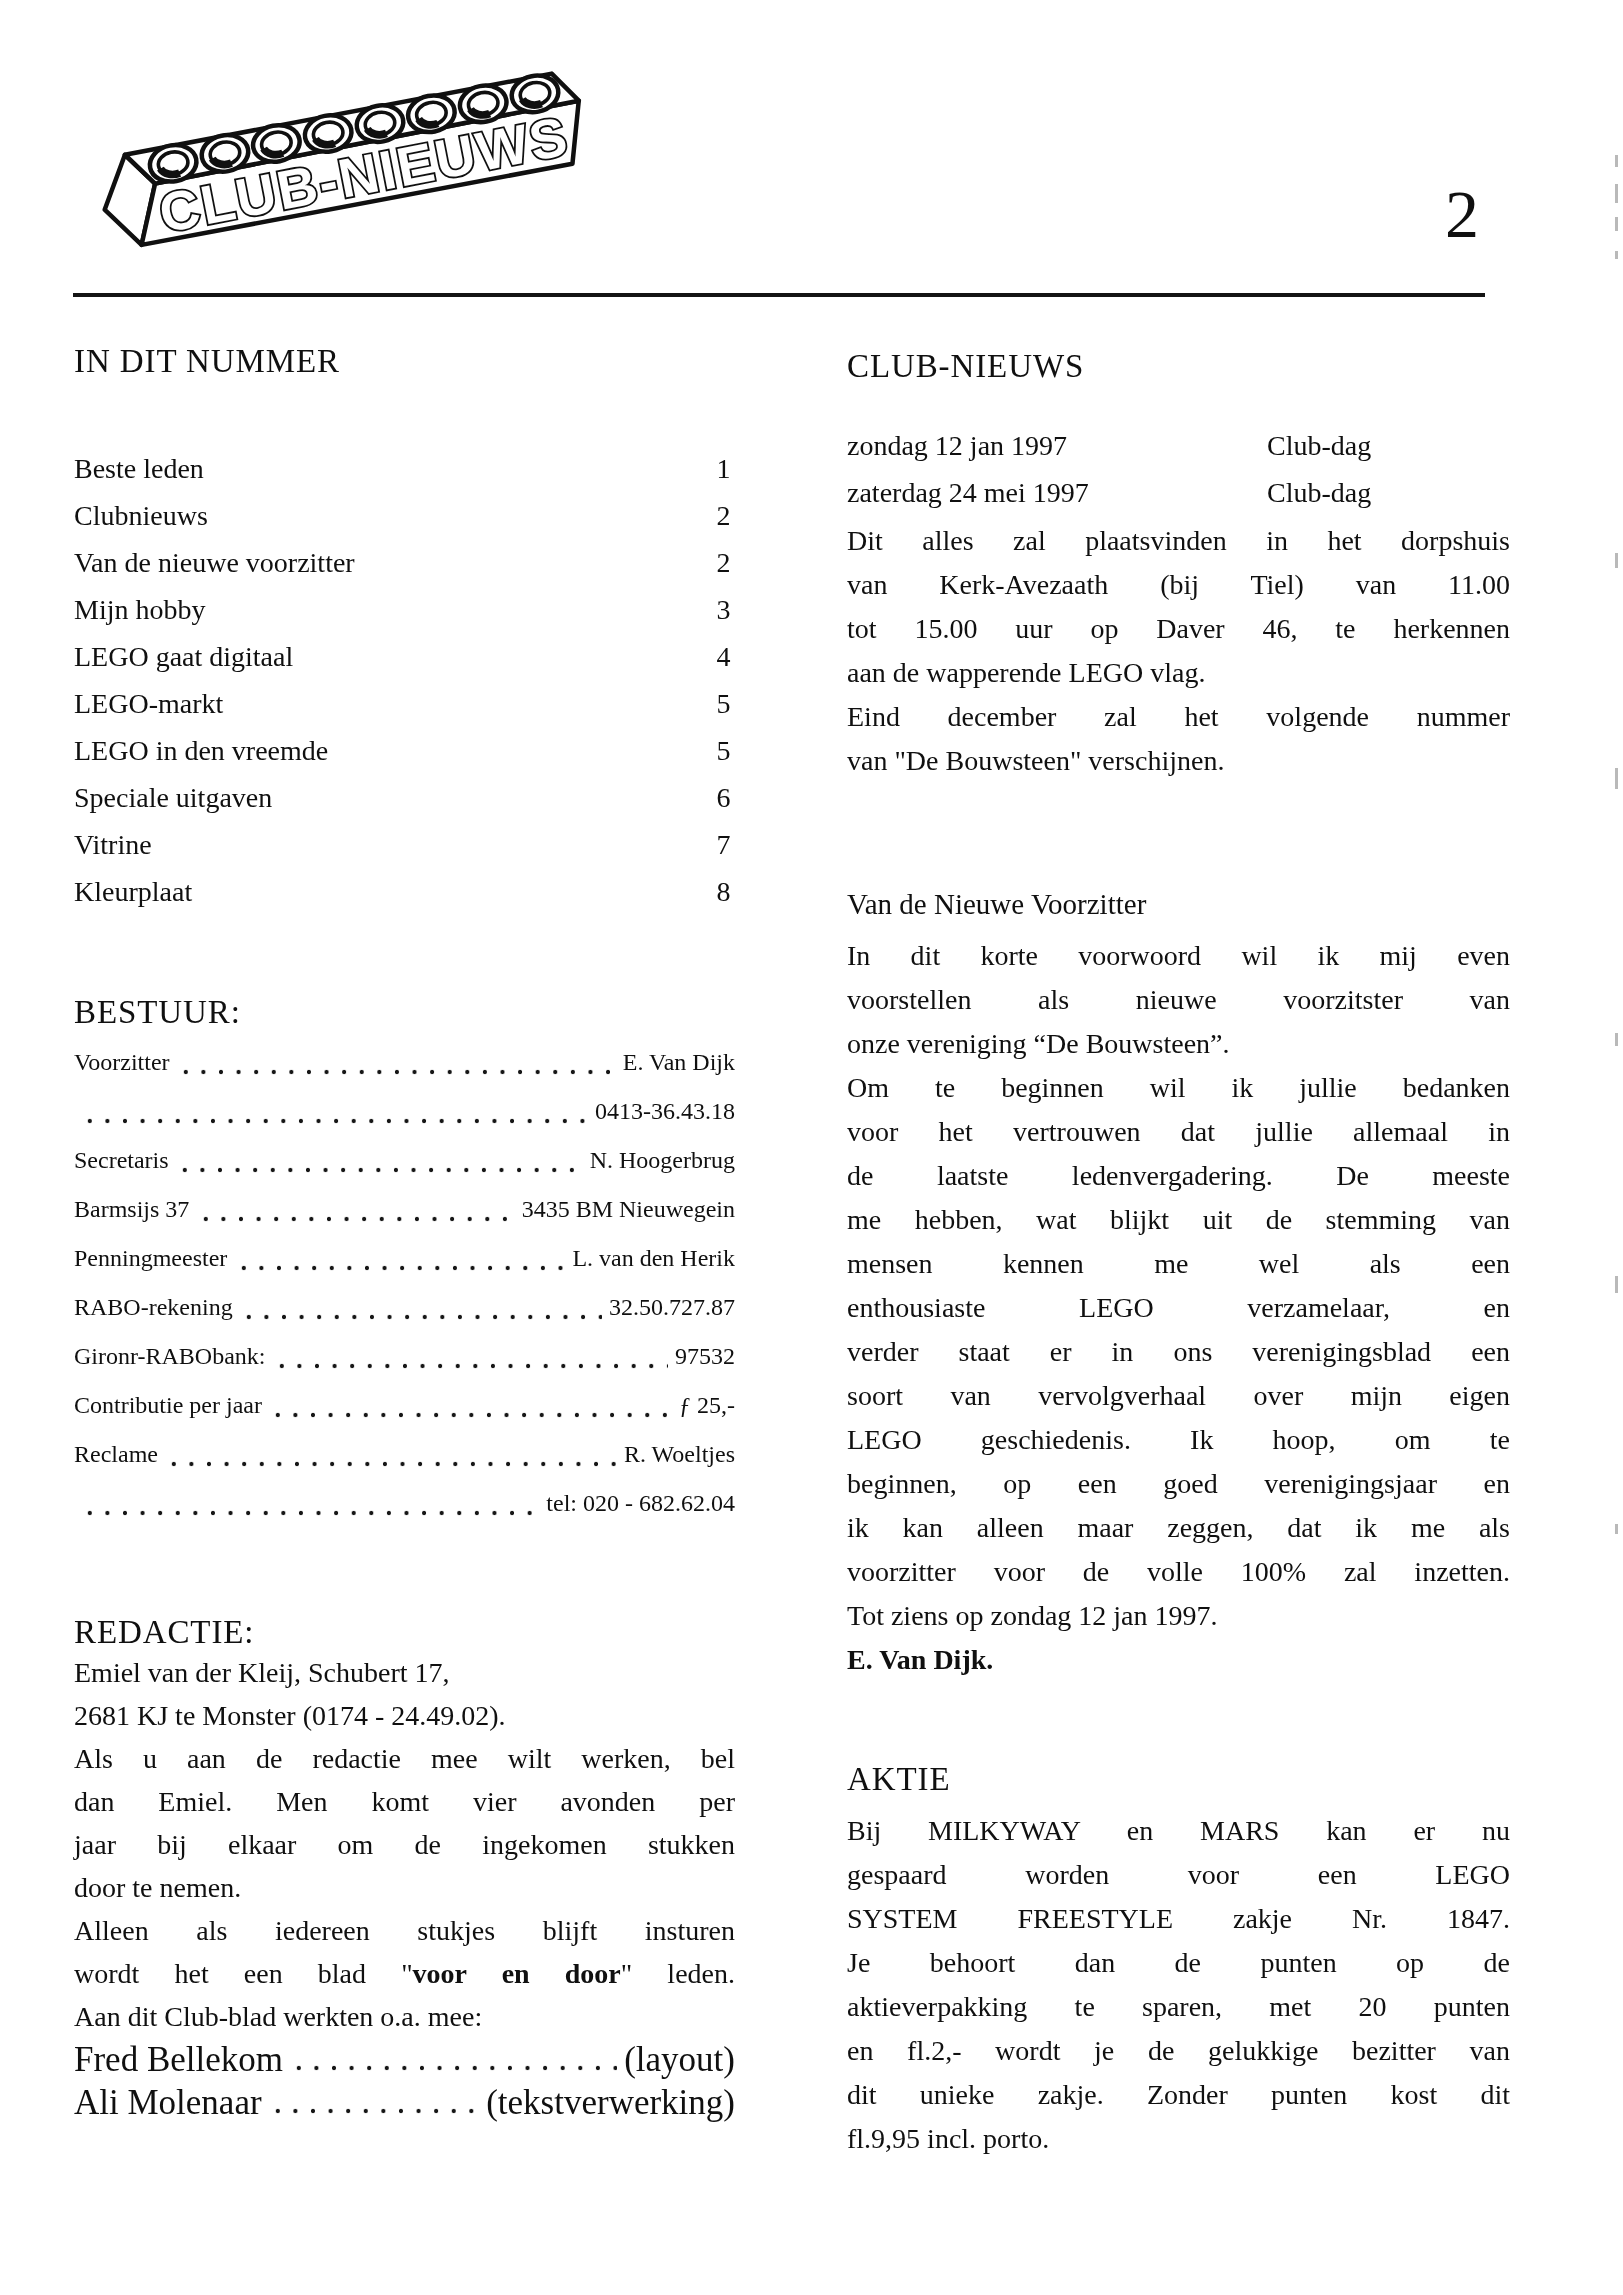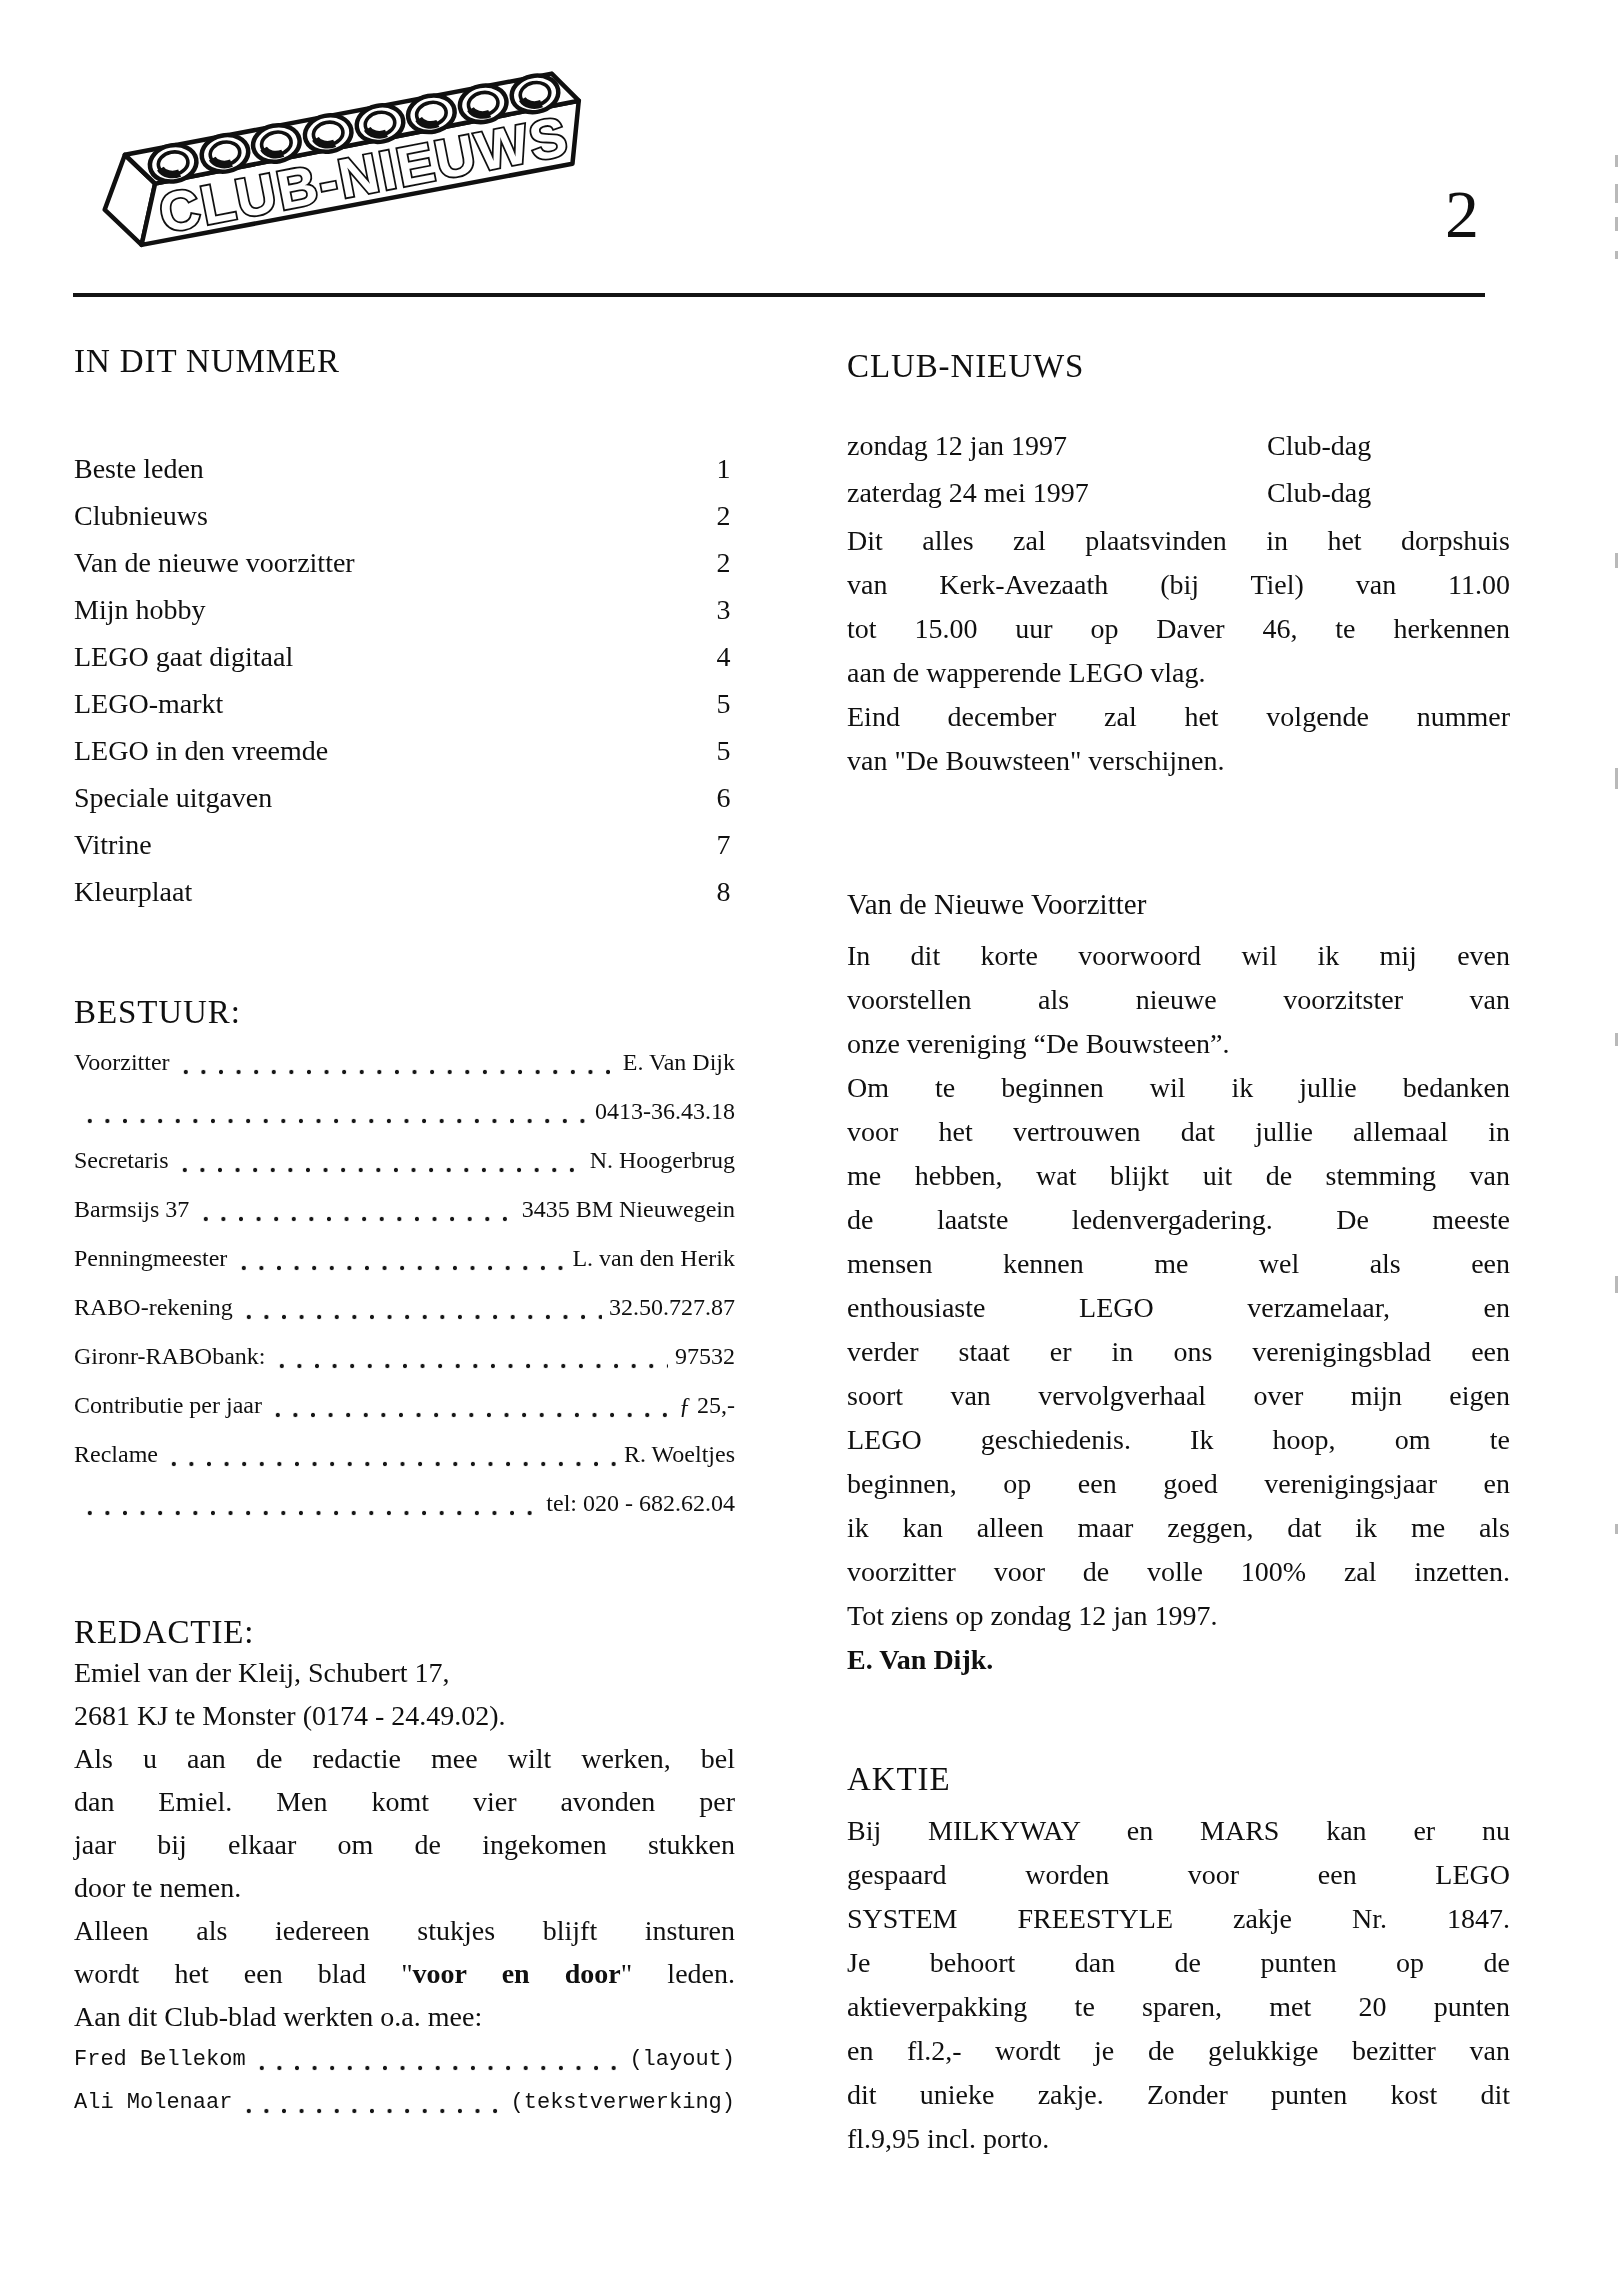--- a/index.html
+++ b/index.html
@@ -25,21 +25,21 @@
   .b-row{display:flex;height:49px;line-height:49px;font-size:24px;}
   .b-label{white-space:nowrap;}
   .b-value{white-space:nowrap;text-align:right;}
   .leader{flex:1 1 auto;margin:0 7.4px;min-width:14px;
     background-image:radial-gradient(circle,#161616 1.9px,rgba(0,0,0,0) 2.3px);
     background-size:17.6px 5.6px;background-repeat:repeat-x;background-position:left 31px;}
   
   #redactie-list{position:absolute;left:74px;top:1651px;width:661px;}
   .r-line{height:43px;line-height:43px;font-size:28px;white-space:nowrap;}
   .r-line.wrapless{white-space:normal;}
-  .r-row{display:flex;height:43px;line-height:43px;font-size:22px;font-family:Liberation Mono, monospace;}
+  .r-row{display:flex;height:43px;line-height:43px;font-size:35px;}
   .r-row .leader{background-position:left 27px;}
   
   #agenda{position:absolute;left:847px;top:422px;width:662px;}
   .a-row{display:flex;height:47px;line-height:47px;font-size:28px;}
   .a-date{width:376px;white-space:nowrap;}
   .a-event{white-space:nowrap;margin-left:44px;}
   .para{position:absolute;left:847px;width:663px;}
   .p-line{height:44px;line-height:44px;font-size:28px;white-space:nowrap;}
   .jl{white-space:normal;text-align:justify;text-align-last:justify;}
   #intro{top:519px;}
@@ -266,22 +266,22 @@
   </div>
 
   <div class="heading rcol" style="top:888px;font-size:29px;letter-spacing:0;">Van de Nieuwe Voorzitter</div>
 
   <div id="voorz" class="para">
     <div class="p-line jl">In dit korte voorwoord wil ik mij even</div>
     <div class="p-line jl">voorstellen als nieuwe voorzitster van</div>
     <div class="p-line">onze vereniging “De Bouwsteen”.</div>
     <div class="p-line jl">Om te beginnen wil ik jullie bedanken</div>
     <div class="p-line jl">voor het vertrouwen dat jullie allemaal in</div>
+    <div class="p-line jl">de laatste ledenvergadering. De meeste</div>
     <div class="p-line jl">me hebben, wat blijkt uit de stemming van</div>
-    <div class="p-line jl">de laatste ledenvergadering. De meeste</div>
     <div class="p-line jl">mensen kennen me wel als een</div>
     <div class="p-line jl">enthousiaste LEGO verzamelaar, en</div>
     <div class="p-line jl">verder staat er in ons verenigingsblad een</div>
     <div class="p-line jl">soort van vervolgverhaal over mijn eigen</div>
     <div class="p-line jl">LEGO geschiedenis. Ik hoop, om te</div>
     <div class="p-line jl">beginnen, op een goed verenigingsjaar en</div>
     <div class="p-line jl">ik kan alleen maar zeggen, dat ik me als</div>
     <div class="p-line jl">voorzitter voor de volle 100% zal inzetten.</div>
     <div class="p-line">Tot ziens op zondag 12 jan 1997.</div>
     <div class="p-line sig">E. Van Dijk.</div>

